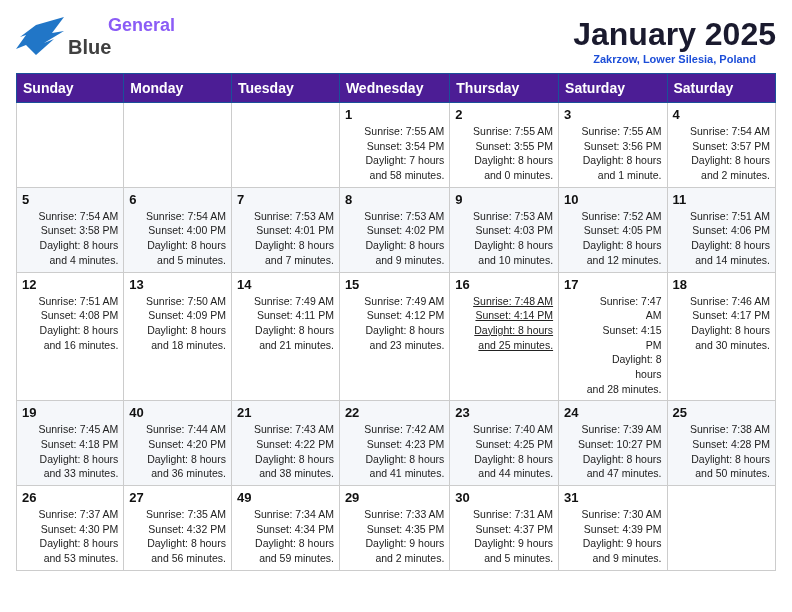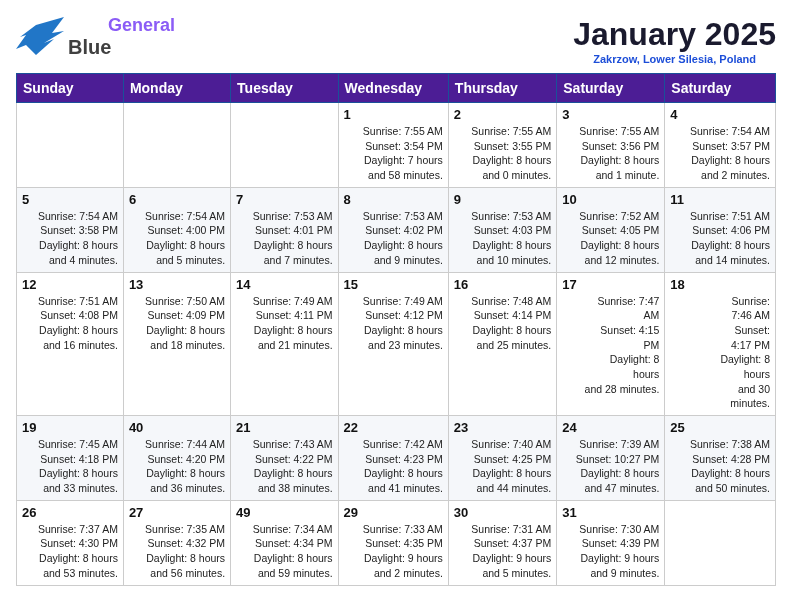--- a/index.html
+++ b/index.html
@@ -235,35 +235,35 @@
         </td>
         <td>
           <div class="day-num">15</div>
           <div class="day-detail" style="white-space: pre-line;">Sunrise: 7:49 AM
 Sunset: 4:12 PM
 Daylight: 8 hours
 and 23 minutes.</div>
         </td>
         <td>
           <div class="day-num">16</div>
-          <div class="day-detail" style="white-space: pre-line;">Sunrise: 7:48 AM
+          <div class="day-detail" style="white-space: pre-line; text-decoration: underline;">Sunrise: 7:48 AM
 Sunset: 4:14 PM
 Daylight: 8 hours
 and 25 minutes.</div>
         </td>
         <td>
           <div class="day-num">17</div>
           <div class="day-detail" style="white-space: pre-line; margin-left: 20px;">Sunrise: 7:47 AM
 Sunset: 4:15 PM
 Daylight: 8 hours
 and 28 minutes.</div>
         </td>
         <td>
           <div class="day-num">18</div>
-          <div class="day-detail" style="white-space: pre-line; margin-left: 42px;">Sunrise: 7:46 AM
+          <div class="day-detail" style="white-space: pre-line;">Sunrise: 7:46 AM
 Sunset: 4:17 PM
 Daylight: 8 hours
 and 30 minutes.</div>
         </td>
       </tr>
       <tr>
         <td>
           <div class="day-num">19</div>
           <div class="day-detail" style="white-space: pre-line;">Sunrise: 7:45 AM
 Sunset: 4:18 PM

